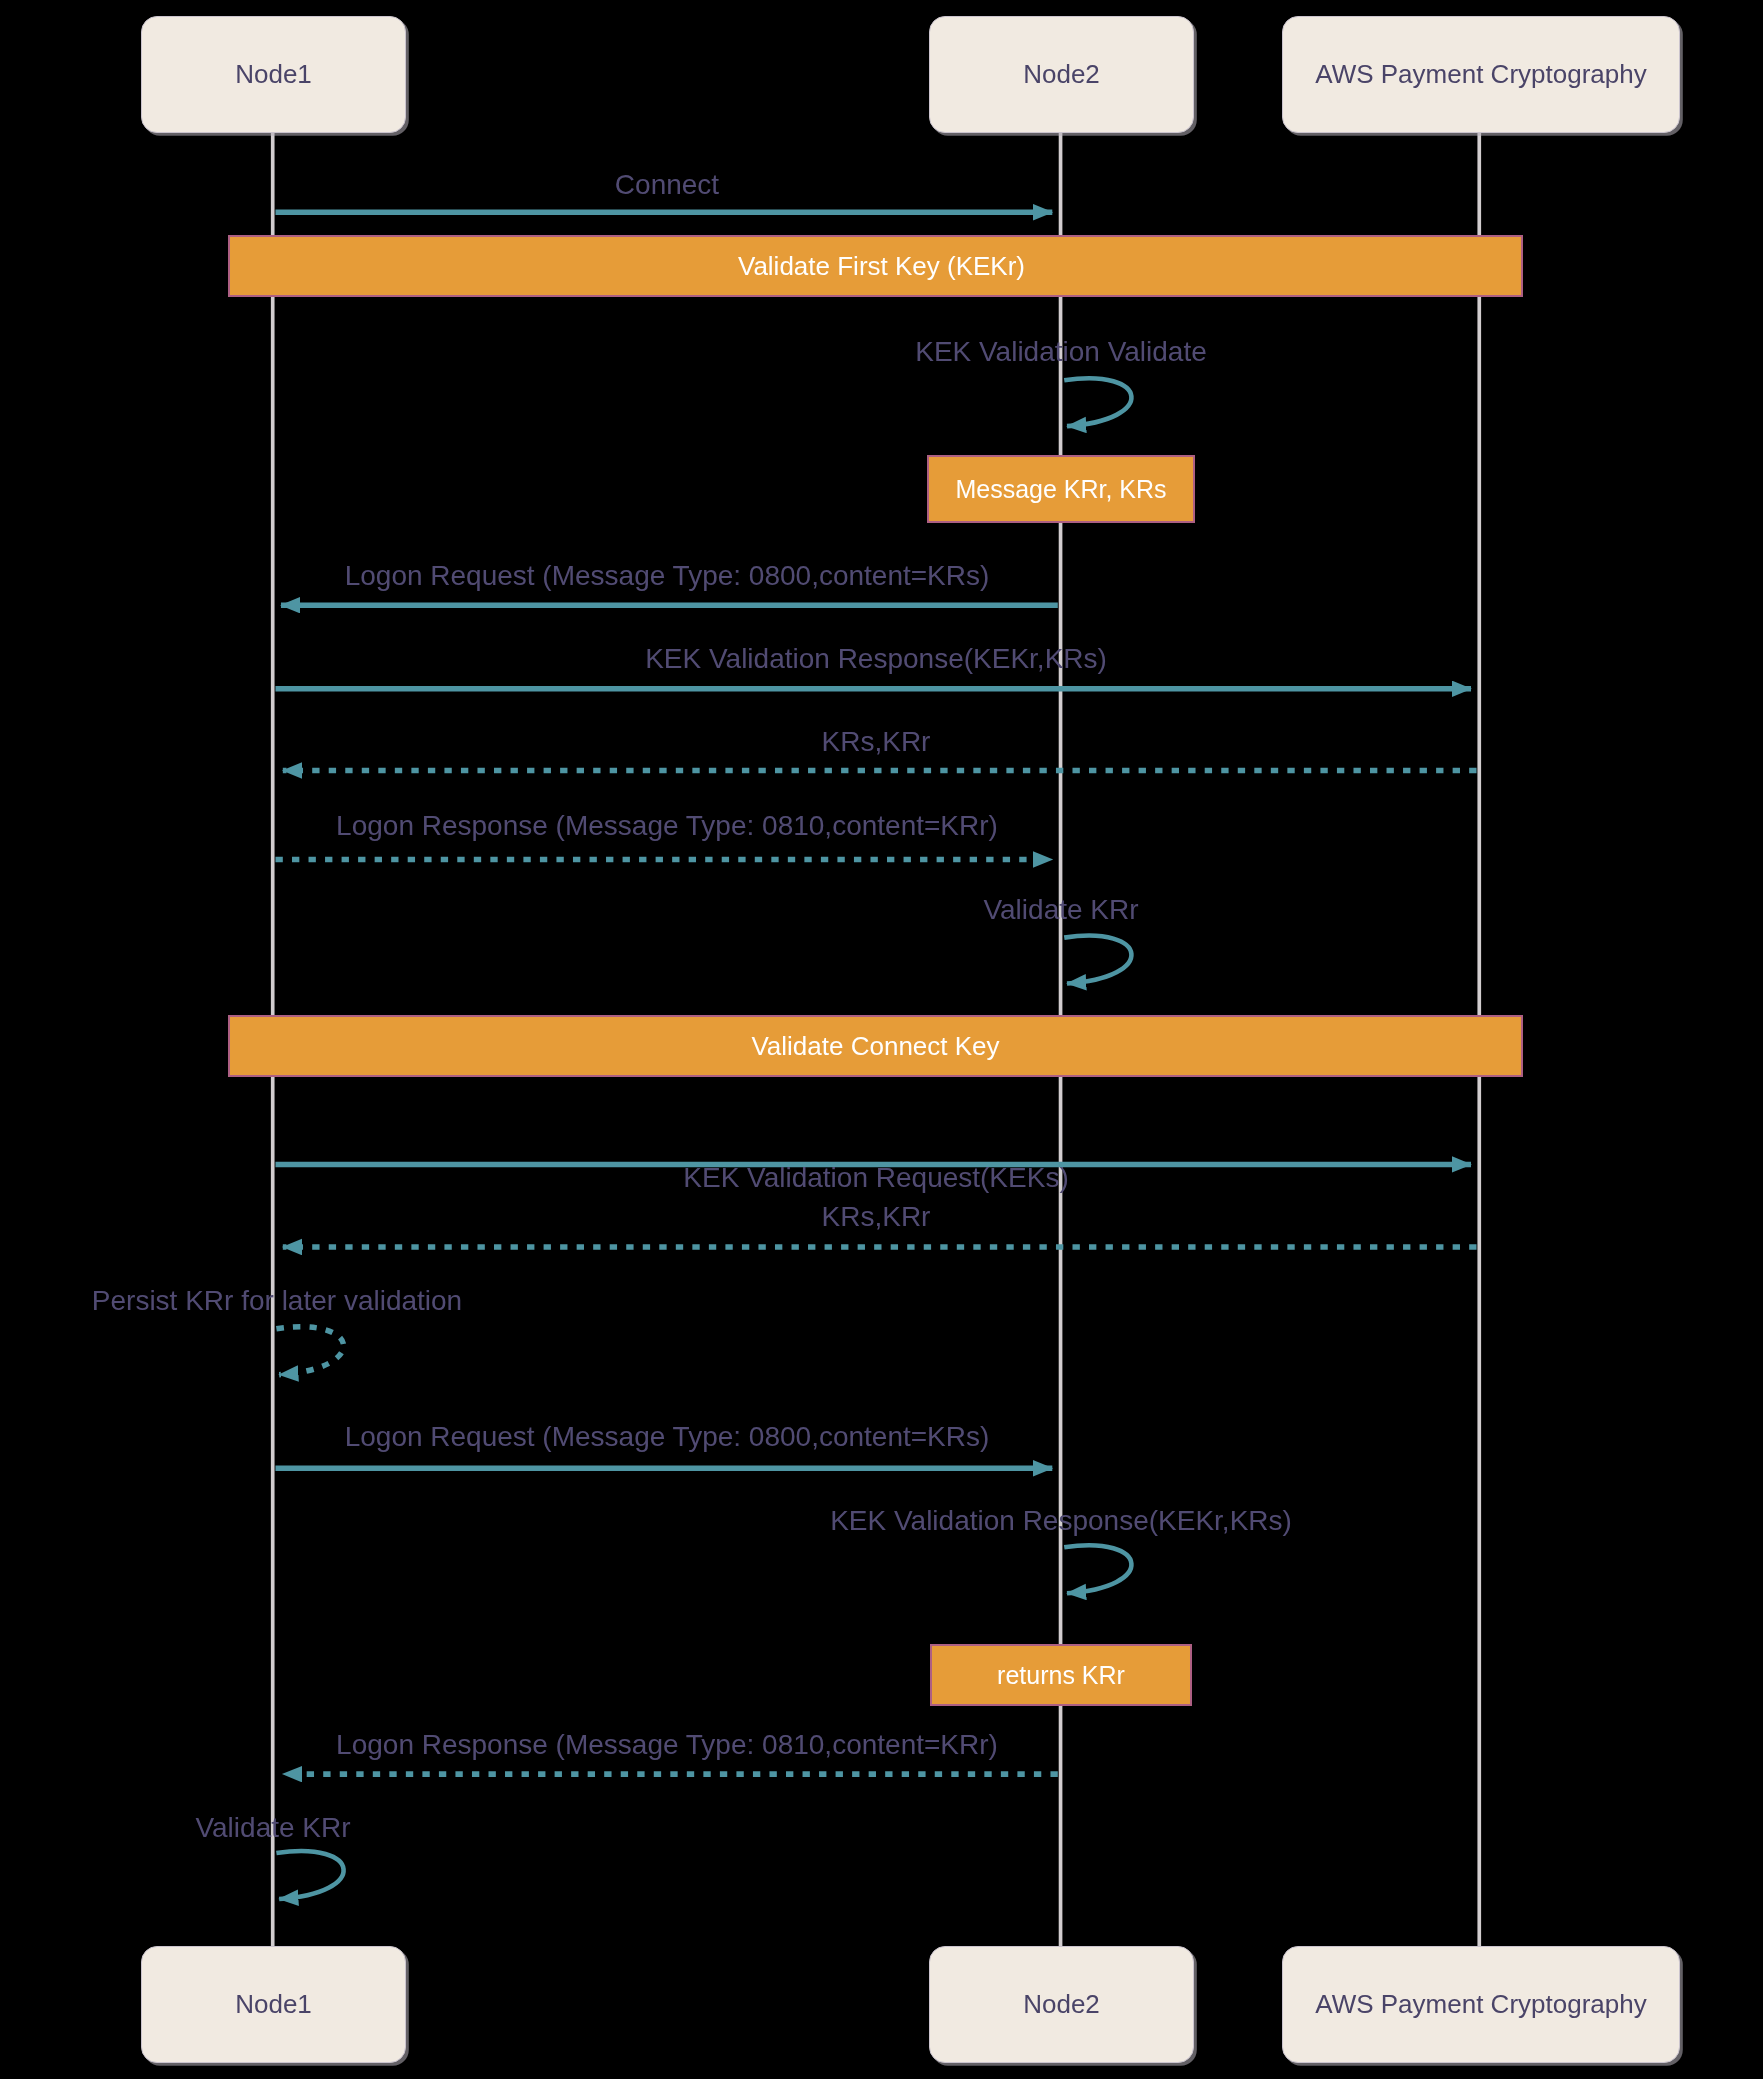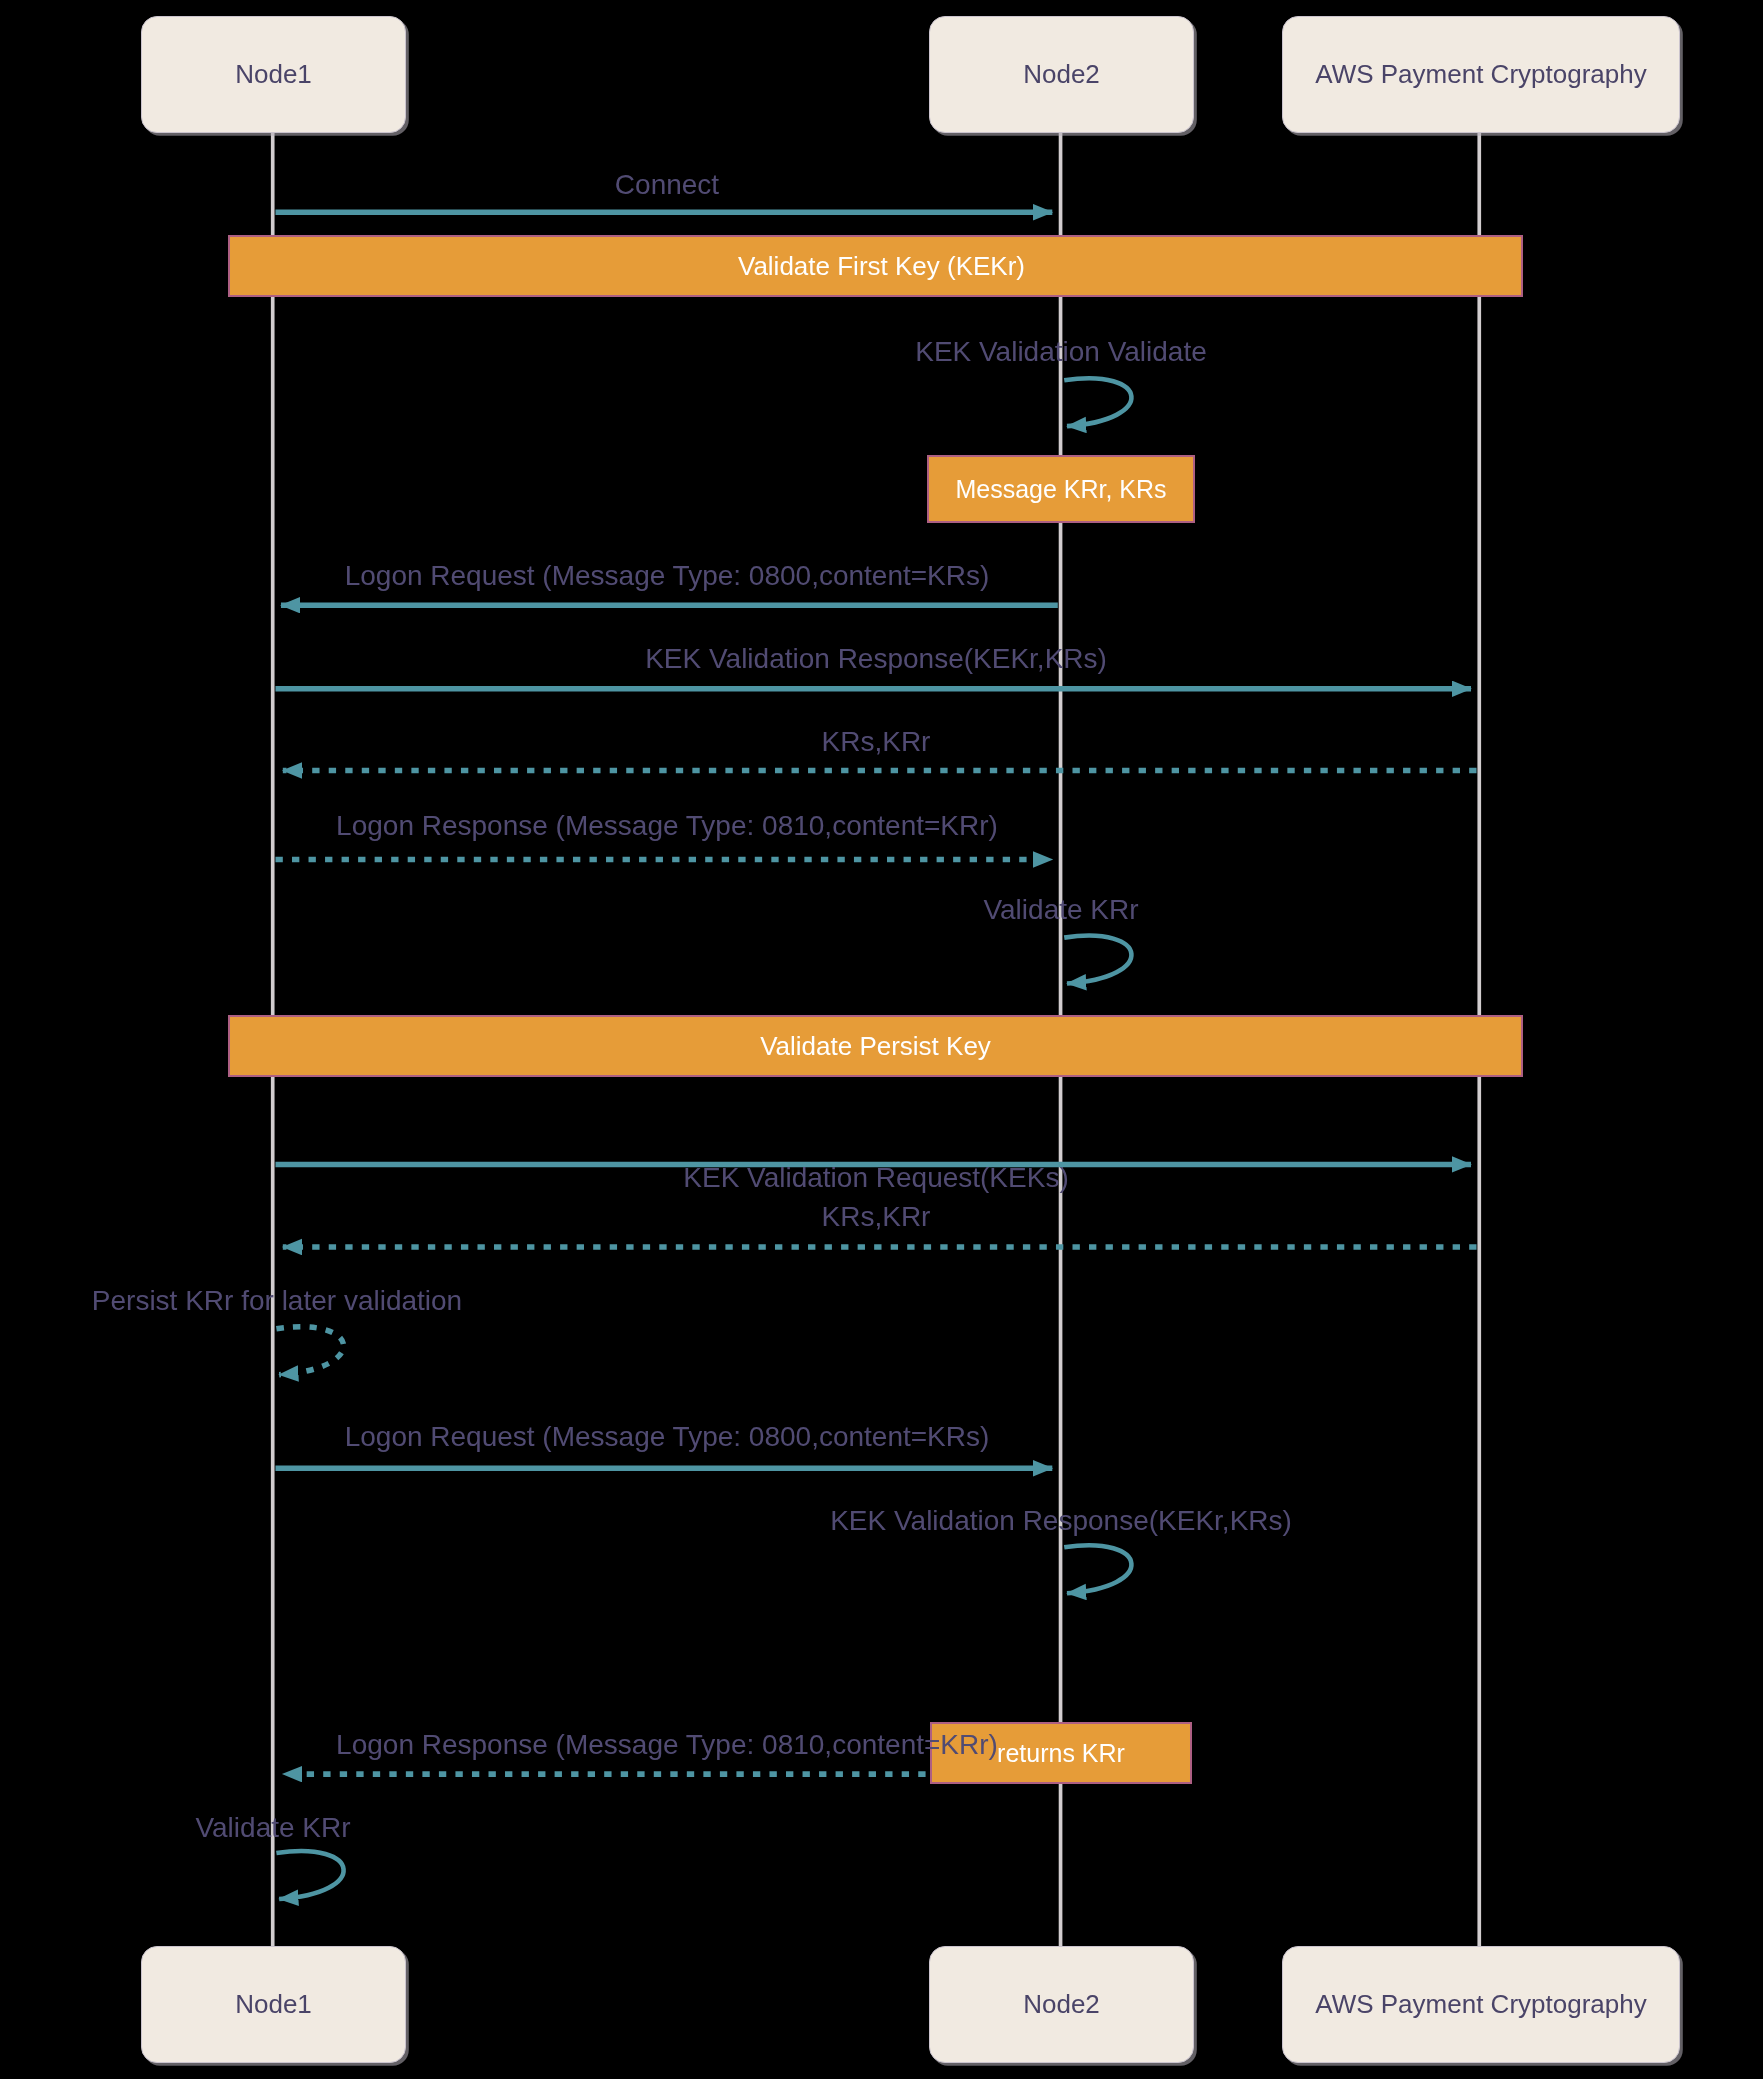--- a/index.html
+++ b/index.html
@@ -68,24 +68,24 @@
 
   <div class="actor" style="left:141px; top:15.6px; width:263px; height:115px;">Node1</div>
   <div class="actor" style="left:929px; top:15.6px; width:263px; height:115px;">Node2</div>
   <div class="actor" style="left:1282px; top:15.6px; width:396px; height:115px;">AWS Payment Cryptography</div>
 
   <div class="actor" style="left:141px; top:1946px; width:263px; height:115px;">Node1</div>
   <div class="actor" style="left:929px; top:1946px; width:263px; height:115px;">Node2</div>
   <div class="actor" style="left:1282px; top:1946px; width:396px; height:115px;">AWS Payment Cryptography</div>
 
   <div class="banner" style="top:235px;padding-left:12px;">Validate First Key (KEKr)</div>
-  <div class="banner" style="top:1015px;">Validate Persist Key</div>
+  <div class="banner" style="top:1015px;">Validate Connect Key</div>
 
   <div class="note" style="left:927px; top:455px; width:268px; height:68px;">Message KRr, KRs</div>
-  <div class="note" style="left:930px; top:1722px; width:262px; height:62px;">returns KRr</div>
+  <div class="note" style="left:930px; top:1644px; width:262px; height:62px;">returns KRr</div>
 
   <div class="msg" style="left:667px;  top:171px;">Connect</div>
   <div class="msg" style="left:1061px; top:338px;">KEK Validation Validate</div>
   <div class="msg" style="left:667px;  top:562px;">Logon Request (Message Type: 0800,content=KRs)</div>
   <div class="msg" style="left:876px;  top:645px;">KEK Validation Response(KEKr,KRs)</div>
   <div class="msg" style="left:876px;  top:728px;">KRs,KRr</div>
   <div class="msg" style="left:667px;  top:812px;">Logon Response (Message Type: 0810,content=KRr)</div>
   <div class="msg" style="left:1061px; top:896px;">Validate KRr</div>
   <div class="msg" style="left:876px;  top:1120px;margin-top:44px;">KEK Validation Request(KEKs)</div>
   <div class="msg" style="left:876px;  top:1203px;">KRs,KRr</div>

